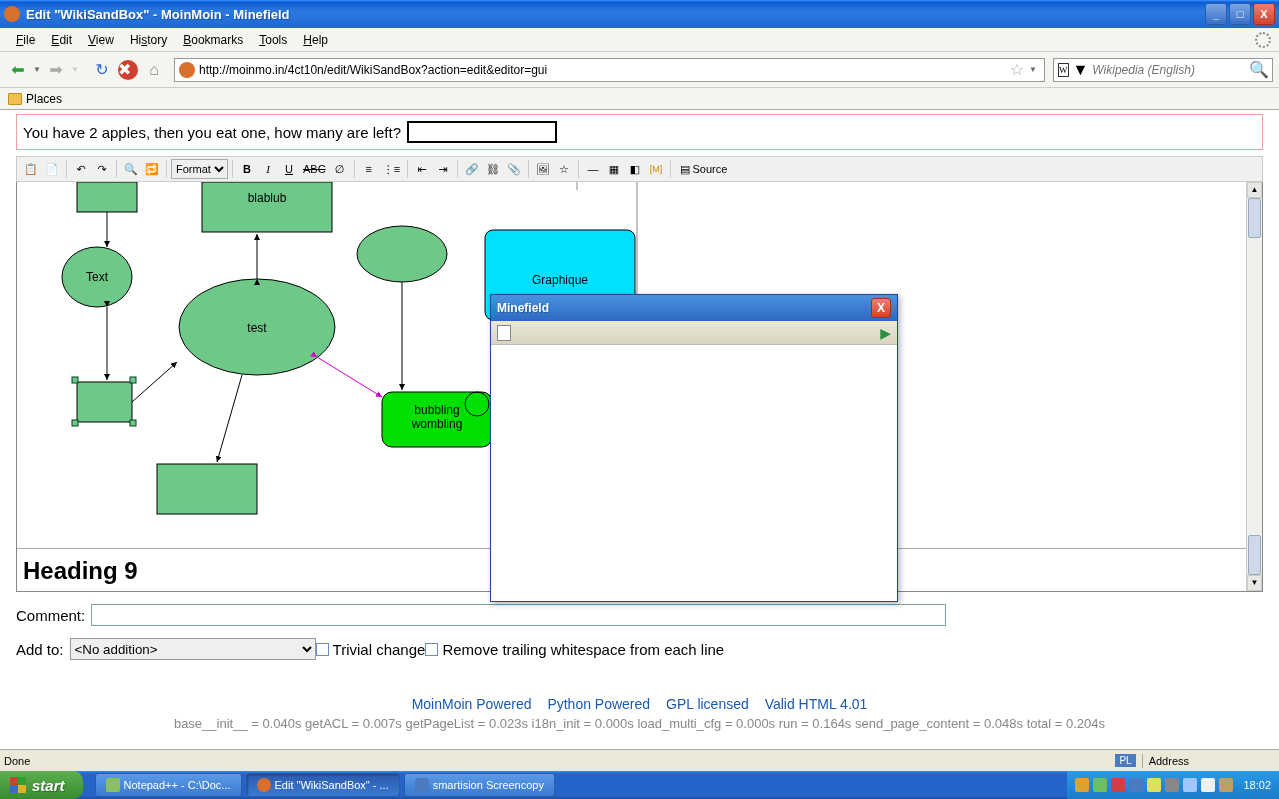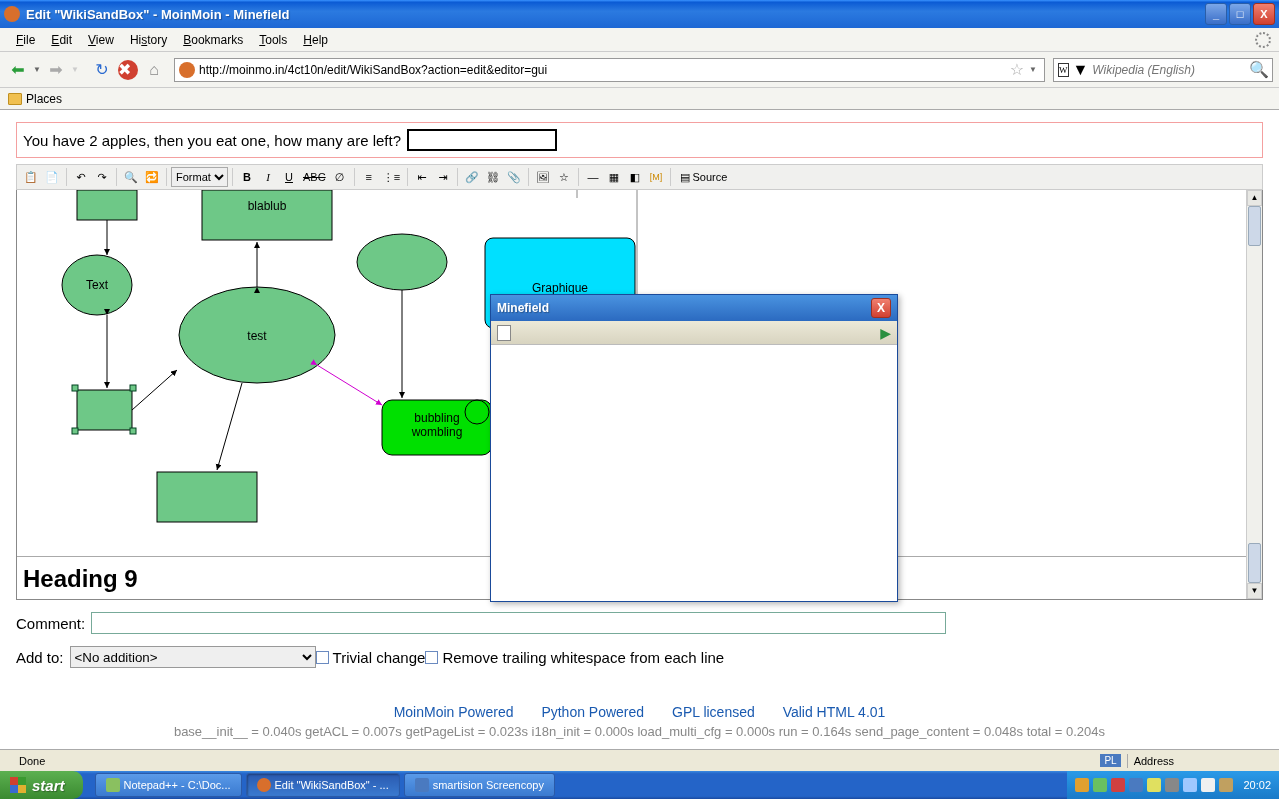--- a/index.html
+++ b/index.html
@@ -37,21 +37,21 @@
 .searchbox .se-icon { width: 14px; height: 14px; border: 1px solid #333; font-size: 9px; font-family: serif; text-align: center; line-height: 12px; margin-right: 4px; }
 .searchbox input { flex: 1; border: none; outline: none; font-size: 12px; color: #ef4444; font-style: italic; }
 .searchbox .mag { color: #4a7ac0; }
 
 
 .bmbar { height: 22px; background: #f4f4f0; display: flex; align-items: center; padding: 0 8px; font-size: 12px; border-bottom: 1px solid #aaa; }
 .bmbar .folder { width: 14px; height: 12px; background: #f0c050; border: 1px solid #c09020; margin-right: 4px; border-radius: 1px; }
 
 
 .content { position: absolute; top: 110px; left: 0; right: 0; bottom: 50px; background: #fff; overflow: hidden; }
-.content-inner { padding: 12px 16px 10px 16px; }
+.content-inner { padding: 4px 16px 10px 16px; }
 
 
 .qbox { border: 1px solid #f4a0a0; padding: 6px; margin-bottom: 6px; font-size: 15px; font-family: Arial, sans-serif; display: flex; align-items: center; }
 .qbox input { width: 150px; height: 22px; border: 2px solid #000; margin-left: 6px; }
 
 
 .edbar { height: 26px; border: 1px solid #ccc; background: #f0f0ee; display: flex; align-items: center; padding: 0 4px; gap: 1px; font-size: 11px; }
 .edbar .eb-btn { min-width: 20px; height: 20px; display: flex; align-items: center; justify-content: center; border: 1px solid transparent; cursor: pointer; padding: 0 2px; }
 .edbar .eb-sep { width: 1px; height: 18px; background: #ccc; margin: 0 3px; }
 .edbar select { height: 20px; font-size: 11px; border: 1px solid #aaa; }
@@ -70,34 +70,34 @@
 
 .formrow { display: flex; align-items: center; margin-top: 12px; font-size: 15px; font-family: Arial, sans-serif; }
 .formrow label { margin-right: 6px; }
 .formrow input[type=text] { height: 22px; border: 1px solid #7a9; padding: 0 4px; }
 .formrow select { height: 22px; border: 1px solid #999; }
 .formrow .chk { display: flex; align-items: center; gap: 4px; }
 .formrow .chkbox { width: 13px; height: 13px; border: 1px solid #6a8ac0; }
 
 
 .footer-links { text-align: center; margin-top: 36px; font-size: 14px; font-family: Arial, sans-serif; }
-.footer-links a { color: #1a5ab0; text-decoration: none; margin: 0 12px; }
+.footer-links a { color: #1a5ab0; text-decoration: none; margin: 0 6px; }
 .footer-timing { text-align: center; font-size: 13px; color: #888; margin-top: 4px; font-family: Arial, sans-serif; }
 
 
 .popup { position: absolute; top: 294px; left: 490px; width: 408px; height: 308px; background: #fff; border: 1px solid #1a4a9a; box-shadow: 2px 2px 6px rgba(0,0,0,0.3); }
 .popup-tb { height: 26px; background: linear-gradient(to bottom, #4a93e0, #2b6ac0); display: flex; align-items: center; color: #fff; font-size: 12px; font-weight: bold; padding: 0 6px; }
 .popup-tb .pt-title { flex: 1; text-shadow: 1px 1px 1px rgba(0,0,0,0.3); }
 .popup-tb .pt-close { width: 20px; height: 20px; background: linear-gradient(to bottom, #f08070, #d04030); border: 1px solid #a03020; border-radius: 3px; color: #fff; display: flex; align-items: center; justify-content: center; font-size: 12px; font-weight: bold; }
 .popup-bar { height: 24px; background: linear-gradient(to bottom, #ece9d8, #d8d4c0); border-bottom: 1px solid #bbb; display: flex; align-items: center; padding: 0 6px; }
 .popup-bar .pb-doc { width: 14px; height: 16px; background: #fff; border: 1px solid #888; }
 .popup-bar .pb-go { margin-left: auto; color: #2a9040; font-size: 14px; }
 
 
-.statusbar { position: absolute; bottom: 28px; left: 0; right: 0; height: 22px; background: #ece9d8; border-top: 1px solid #aaa; display: flex; align-items: center; padding: 0 19px; font-size: 11px; }
+.statusbar { position: absolute; bottom: 28px; left: 0; right: 0; height: 22px; background: #ece9d8; border-top: 1px solid #aaa; display: flex; align-items: center; padding: 0 4px; font-size: 11px; }
 .statusbar .sb-right { margin-left: auto; display: flex; align-items: center; gap: 6px; }
 .statusbar .sb-sep { width: 1px; height: 14px; background: #aaa; }
 .statusbar .sb-lang { background: #4a7ac0; color: #fff; padding: 1px 4px; font-size: 10px; }
 
 
 .taskbar { position: absolute; bottom: 0; left: 0; right: 0; height: 28px; background: linear-gradient(to bottom, #3a8ae0 0%, #2464c8 10%, #2464c8 90%, #1a4aa0 100%); display: flex; align-items: center; }
 .taskbar .start { height: 28px; padding: 0 18px 0 10px; background: linear-gradient(to bottom, #5cb050, #3a8a30); color: #fff; font-style: italic; font-weight: bold; font-size: 15px; display: flex; align-items: center; border-radius: 0 10px 10px 0; text-shadow: 1px 1px 1px rgba(0,0,0,0.3); }
 .taskbar .start .win-logo { width: 16px; height: 16px; margin-right: 6px; background:
   linear-gradient(to right, #d04030 50%, #3a9a30 50%) top / 100% 50% no-repeat,
   linear-gradient(to right, #3a6ad0 50%, #e0b030 50%) bottom / 100% 50% no-repeat; }
@@ -347,15 +347,15 @@
   <div class="tray">
     <div class="tr-icon" style="background:#e0a030"></div>
     <div class="tr-icon" style="background:#6ac060"></div>
     <div class="tr-icon" style="background:#d04040"></div>
     <div class="tr-icon" style="background:#4a7ac0"></div>
     <div class="tr-icon" style="background:#e0e060"></div>
     <div class="tr-icon" style="background:#888"></div>
     <div class="tr-icon" style="background:#a0c8ff"></div>
     <div class="tr-icon" style="background:#f0f0f0"></div>
     <div class="tr-icon" style="background:#c0a060"></div>
-    <span class="clock">20:02</span>
+    <span class="clock">18:02</span>
   </div>
 </div>
 
 </body></html>

